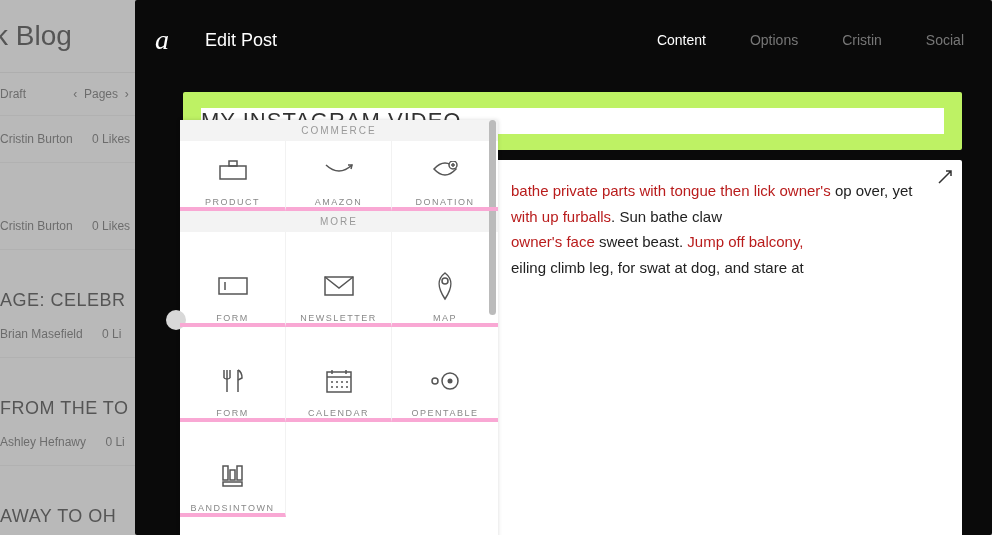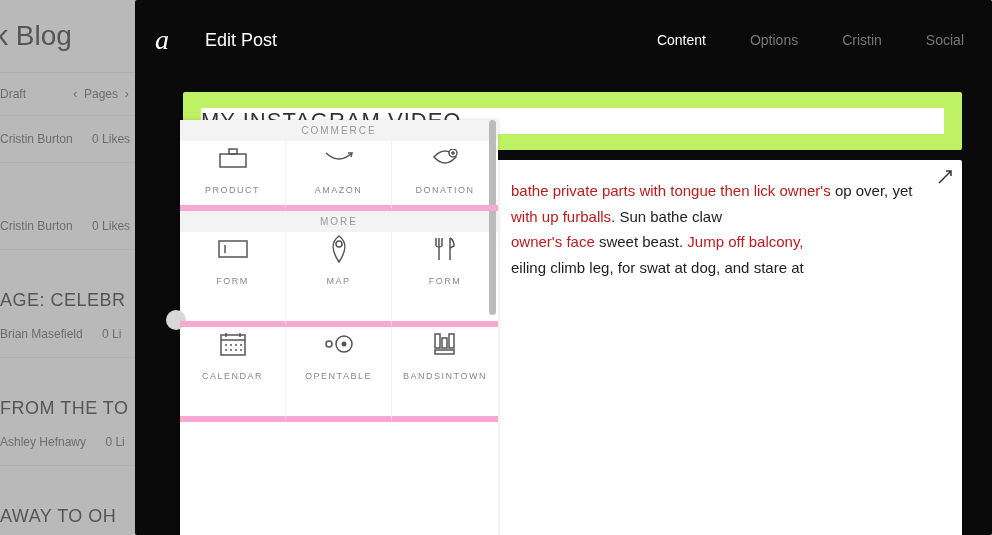--- a/index.html
+++ b/index.html
@@ -169,25 +169,25 @@
       color: #999;
       padding: 5px 12px;
     }
     .grid {
       display: grid;
       grid-template-columns: repeat(3, 1fr);
     }
     .block {
       height: 95px;
       border-right: 1px solid #f2f2f2;
-      border-bottom: 6px solid #f9a8d4;
+      border-bottom: 4px solid #f9a8d4;
       display: flex;
       flex-direction: column;
       align-items: center;
-      justify-content: flex-start;
+      justify-content: flex-end;
       cursor: pointer;
       position: relative;
     }
     .block:nth-child(3n) { border-right: none; }
     .block-icon {
       height: 34px;
       display: flex;
       align-items: center;
       justify-content: center;
       color: #555;
@@ -327,20 +327,29 @@
     <div class="section-label">MORE</div>
     <div class="grid">
       <div class="block">
         <div class="block-icon">
           <svg width="30" height="18" viewBox="0 0 30 18">
               <rect x="1" y="1" width="28" height="16" fill="none" stroke="#555" stroke-width="1.5"></rect>
               <line x1="7" y1="5" x2="7" y2="13" stroke="#555" stroke-width="1.5"></line>
             </svg>
         </div>
         <div class="block-label">FORM</div>
+      </div>
+      <div class="block">
+        <div class="block-icon">
+          <svg width="30" height="20" viewBox="0 0 30 20">
+              <rect x="1" y="1" width="28" height="18" fill="none" stroke="#555" stroke-width="1.5"></rect>
+              <path d="M1 1 L15 12 L29 1" fill="none" stroke="#555" stroke-width="1.5"></path>
+            </svg>
+        </div>
+        <div class="block-label">NEWSLETTER</div>
       </div>
       <div class="block">
         <div class="block-icon">
           <svg width="20" height="30" viewBox="0 0 20 30">
               <path d="M10 28 C2 16 2 8 10 2 C18 8 18 16 10 28 Z" fill="none" stroke="#555" stroke-width="1.5"></path>
               <circle cx="10" cy="10" r="3" fill="none" stroke="#555" stroke-width="1.5"></circle>
             </svg>
         </div>
         <div class="block-label">MAP</div>
       </div>

